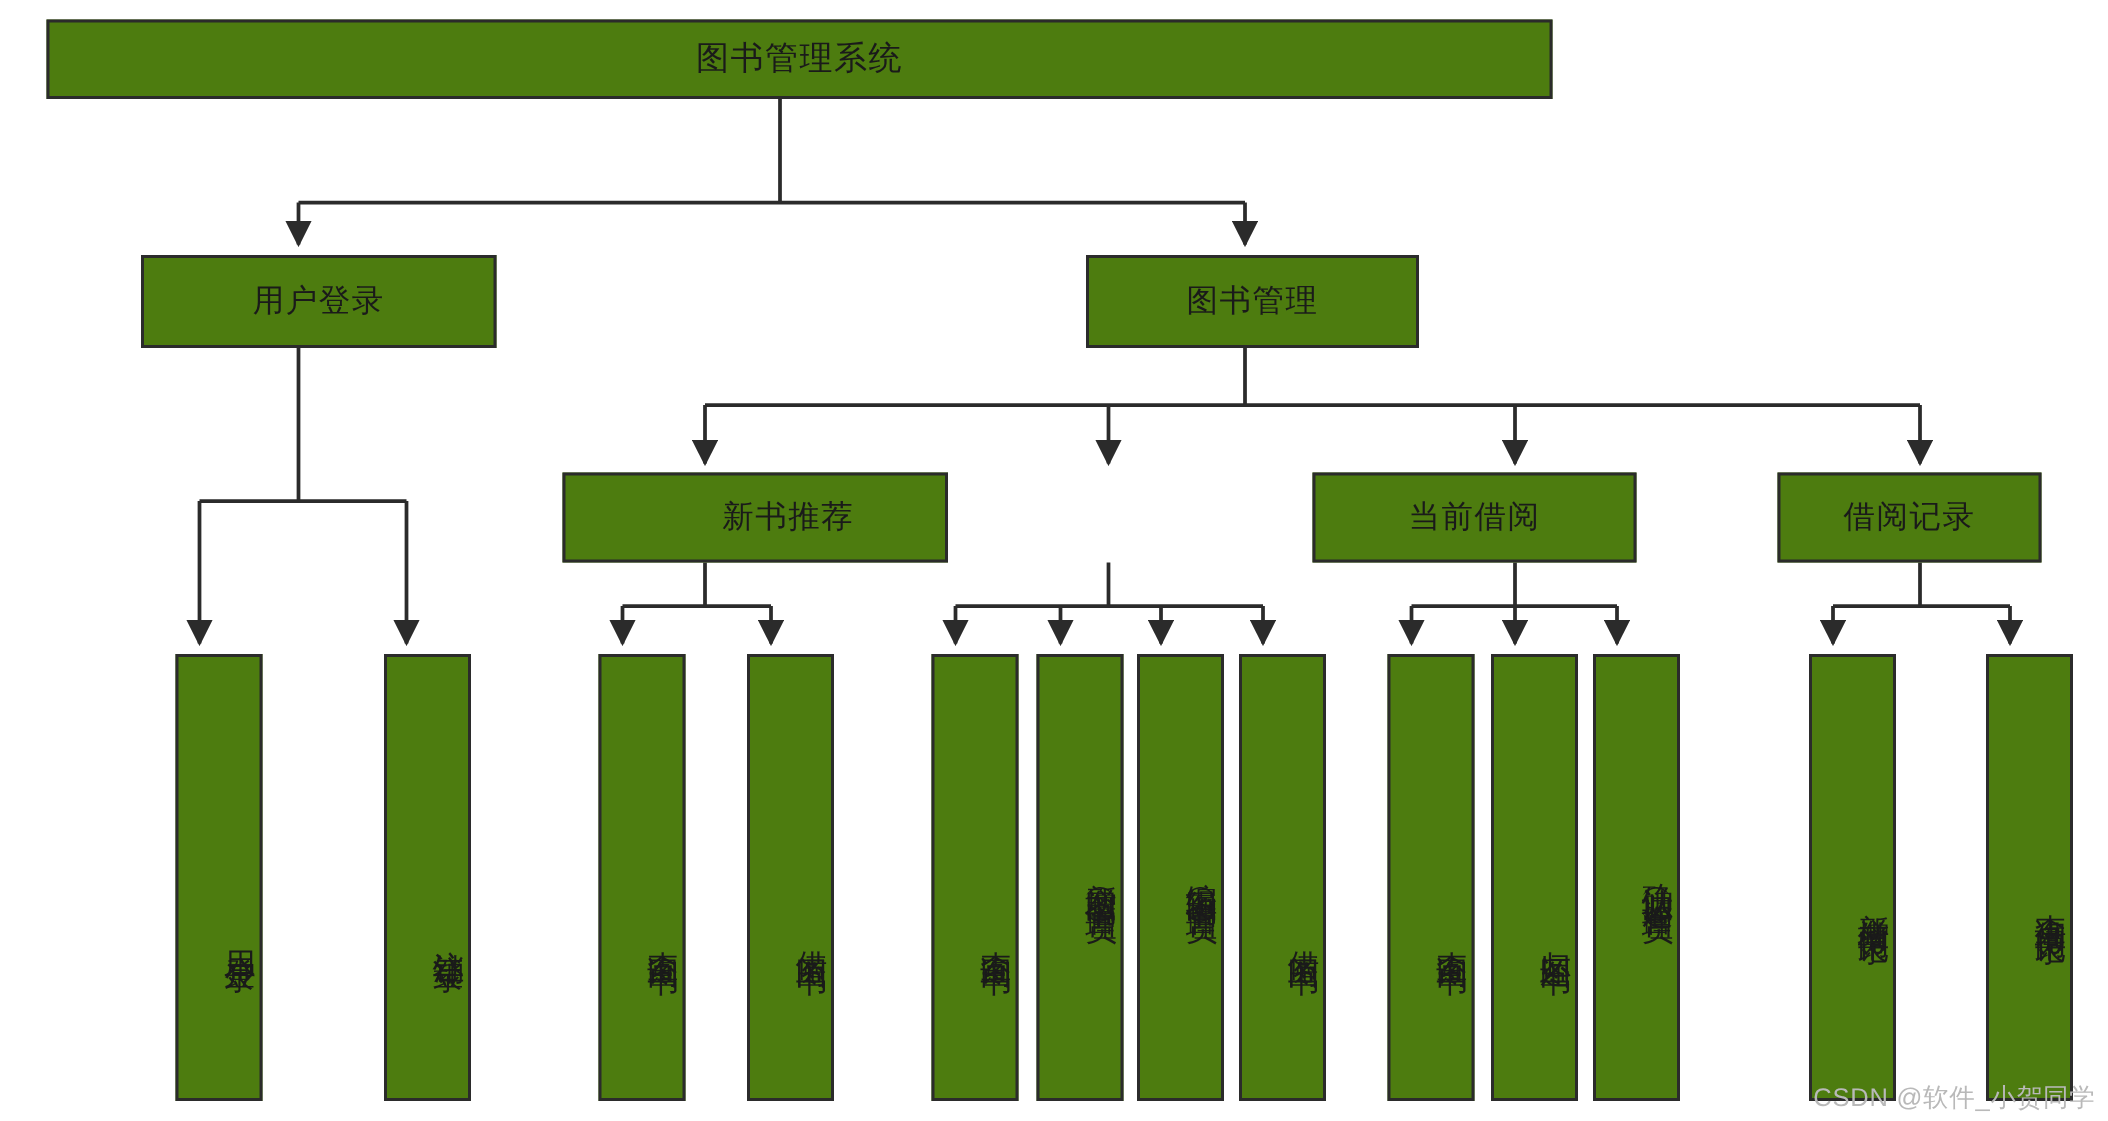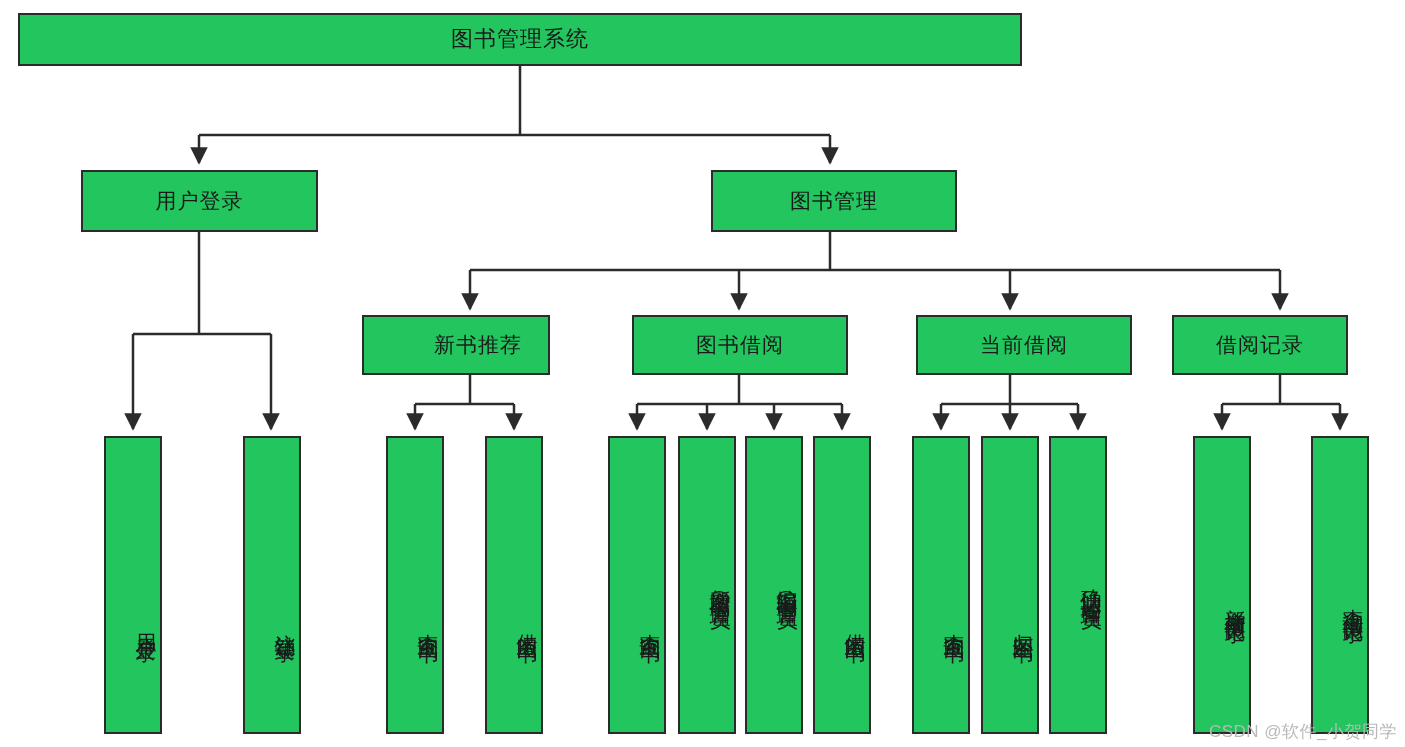--- a/index.html
+++ b/index.html
@@ -20,26 +20,27 @@
   #connectors {
     position: absolute;
     left: 0;
     top: 0;
     width: 1405px;
     height: 747px;
   }
   .node {
     position: absolute;
     box-sizing: border-box;
-    background: #22c55e;
+    background: #4d7c0f;
     border: 2px solid #2b2b2b;
     display: flex;
     align-items: center;
     justify-content: center;
     color: #1a1a1a;
+    margin-left: 13px;
   }
   .node.horiz {
     font-size: 21px;
     letter-spacing: 1px;
     line-height: 1.2;
   }
   .node.vert {
     writing-mode: vertical-rl;
     text-orientation: upright;
     font-size: 21px;
@@ -129,31 +130,28 @@
     </g>
   </svg>
 
   <div class="node horiz root" style="left:18px; top:13px; width:1004px; height:53px;">
     <span class="label">图书管理系统</span>
   </div>
 
   <div class="node horiz" style="left:81px; top:170px; width:237px; height:62px;">
     <span class="label">用户登录</span>
   </div>
-  <div class="node horiz" style="left:711px; top:170px; width:246px; height:62px;text-align:right;">
+  <div class="node horiz" style="left:711px; top:170px; width:222px; height:62px;text-align:right;">
     <span class="label">图书管理</span>
   </div>
 
-  <div class="node horiz" style="left:362px; top:315px; width:188px; height:60px;padding-left:44px;">
+  <div class="node horiz" style="left:362px; top:315px; width:257px; height:60px;padding-left:44px;">
     <span class="label">新书推荐</span>
   </div>
-  <div class="node horiz" style="left:632px; top:315px; width:216px; height:60px;">
-    <span class="label">图书借阅</span>
-  </div>
-  <div class="node horiz" style="left:916px; top:315px; width:216px; height:60px;">
+  <div class="node horiz" style="left:862px; top:315px; width:216px; height:60px;">
     <span class="label">当前借阅</span>
   </div>
   <div class="node horiz" style="left:1172px; top:315px; width:176px; height:60px;">
     <span class="label">借阅记录</span>
   </div>
 
   <div class="node vert" style="left:104px; top:436px; width:58px; height:298px; padding-top:82px;">
     <span class="label">用户登录</span>
   </div>
   <div class="node vert" style="left:243px; top:436px; width:58px; height:298px; padding-top:82px;">

